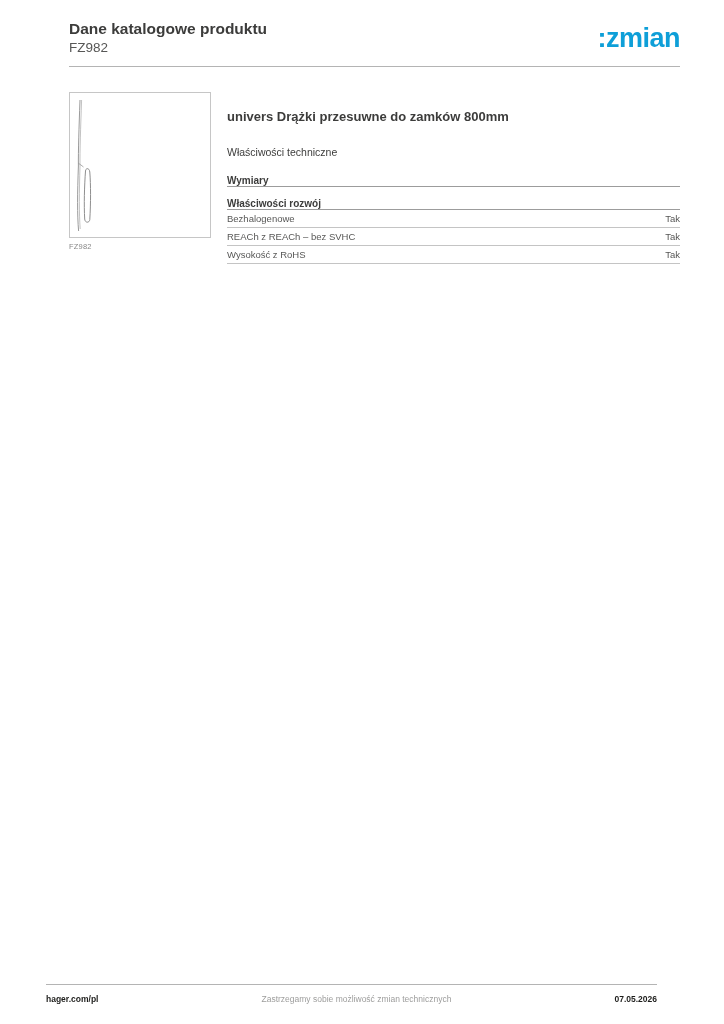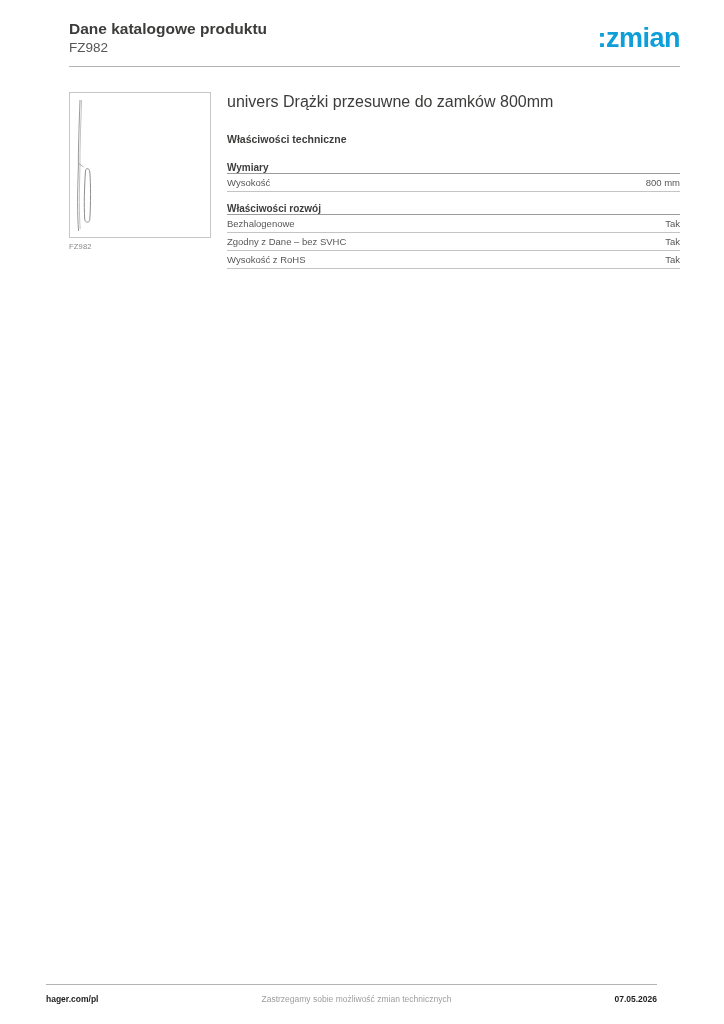--- a/index.html
+++ b/index.html
@@ -26,22 +26,22 @@
     letter-spacing: -0.5px; margin-top: 5px;
   }
 
   
   .main { display: flex; margin-top: 25px; }
   .image-col { width: 142px; flex: 0 0 142px; }
   .image-box { width: 142px; height: 146px; border: 1px solid #c6c6c6; background: #fff; }
   .image-caption { font-size: 7.5px; color: #878787; margin-top: 4px; letter-spacing: 0.2px; }
 
   .details-col { flex: 1; margin-left: 16px; padding-top: 1px; }
-  .product-name { font-size: 16px; font-weight: normal; color: #3c3c3b; }
-  .specs-heading { font-size: 10.5px; font-weight: bold; color: #3c3c3b; margin-top: 22px; }
+  .product-name { font-size: 13px; font-weight: bold; color: #3c3c3b; margin-top: 16px; }
+  .specs-heading { font-size: 10.5px; font-weight: normal; color: #3c3c3b; margin-top: 22px; }
 
   .section-title {
     font-size: 10px; font-weight: bold; color: #3c3c3b;
     padding-bottom: 0; border-bottom: 1px solid #9c9c9c;
   }
   .section-dimensions { margin-top: 17px; }
   .section-sustainability { margin-top: 11px; }
   .spec-row {
     display: flex; justify-content: space-between; align-items: baseline;
     font-size: 9.5px; color: #575756;
@@ -90,34 +90,30 @@
       <div class="image-caption">FZ982</div>
     </div>
 
     <div class="details-col">
       <div class="product-name">univers Drążki przesuwne do zamków 800mm</div>
 
       <div class="specs-heading">Właściwości techniczne</div>
 
       <div class="section section-dimensions">
         <div class="section-title">Wymiary</div>
-        <div class="spec-row">
-          <span class="spec-label">Wysokość</span>
-          <span class="spec-value">800 mm</span>
-        </div>
       </div>
 
       <div class="section section-sustainability">
         <div class="section-title">Właściwości rozwój</div>
         <div class="spec-row">
           <span class="spec-label">Bezhalogenowe</span>
           <span class="spec-value">Tak</span>
         </div>
         <div class="spec-row">
-          <span class="spec-label">Zgodny z Dane – bez SVHC</span>
+          <span class="spec-label">REACh z REACh – bez SVHC</span>
           <span class="spec-value">Tak</span>
         </div>
         <div class="spec-row">
           <span class="spec-label">Wysokość z RoHS</span>
           <span class="spec-value">Tak</span>
         </div>
       </div>
     </div>
 
   </div>

